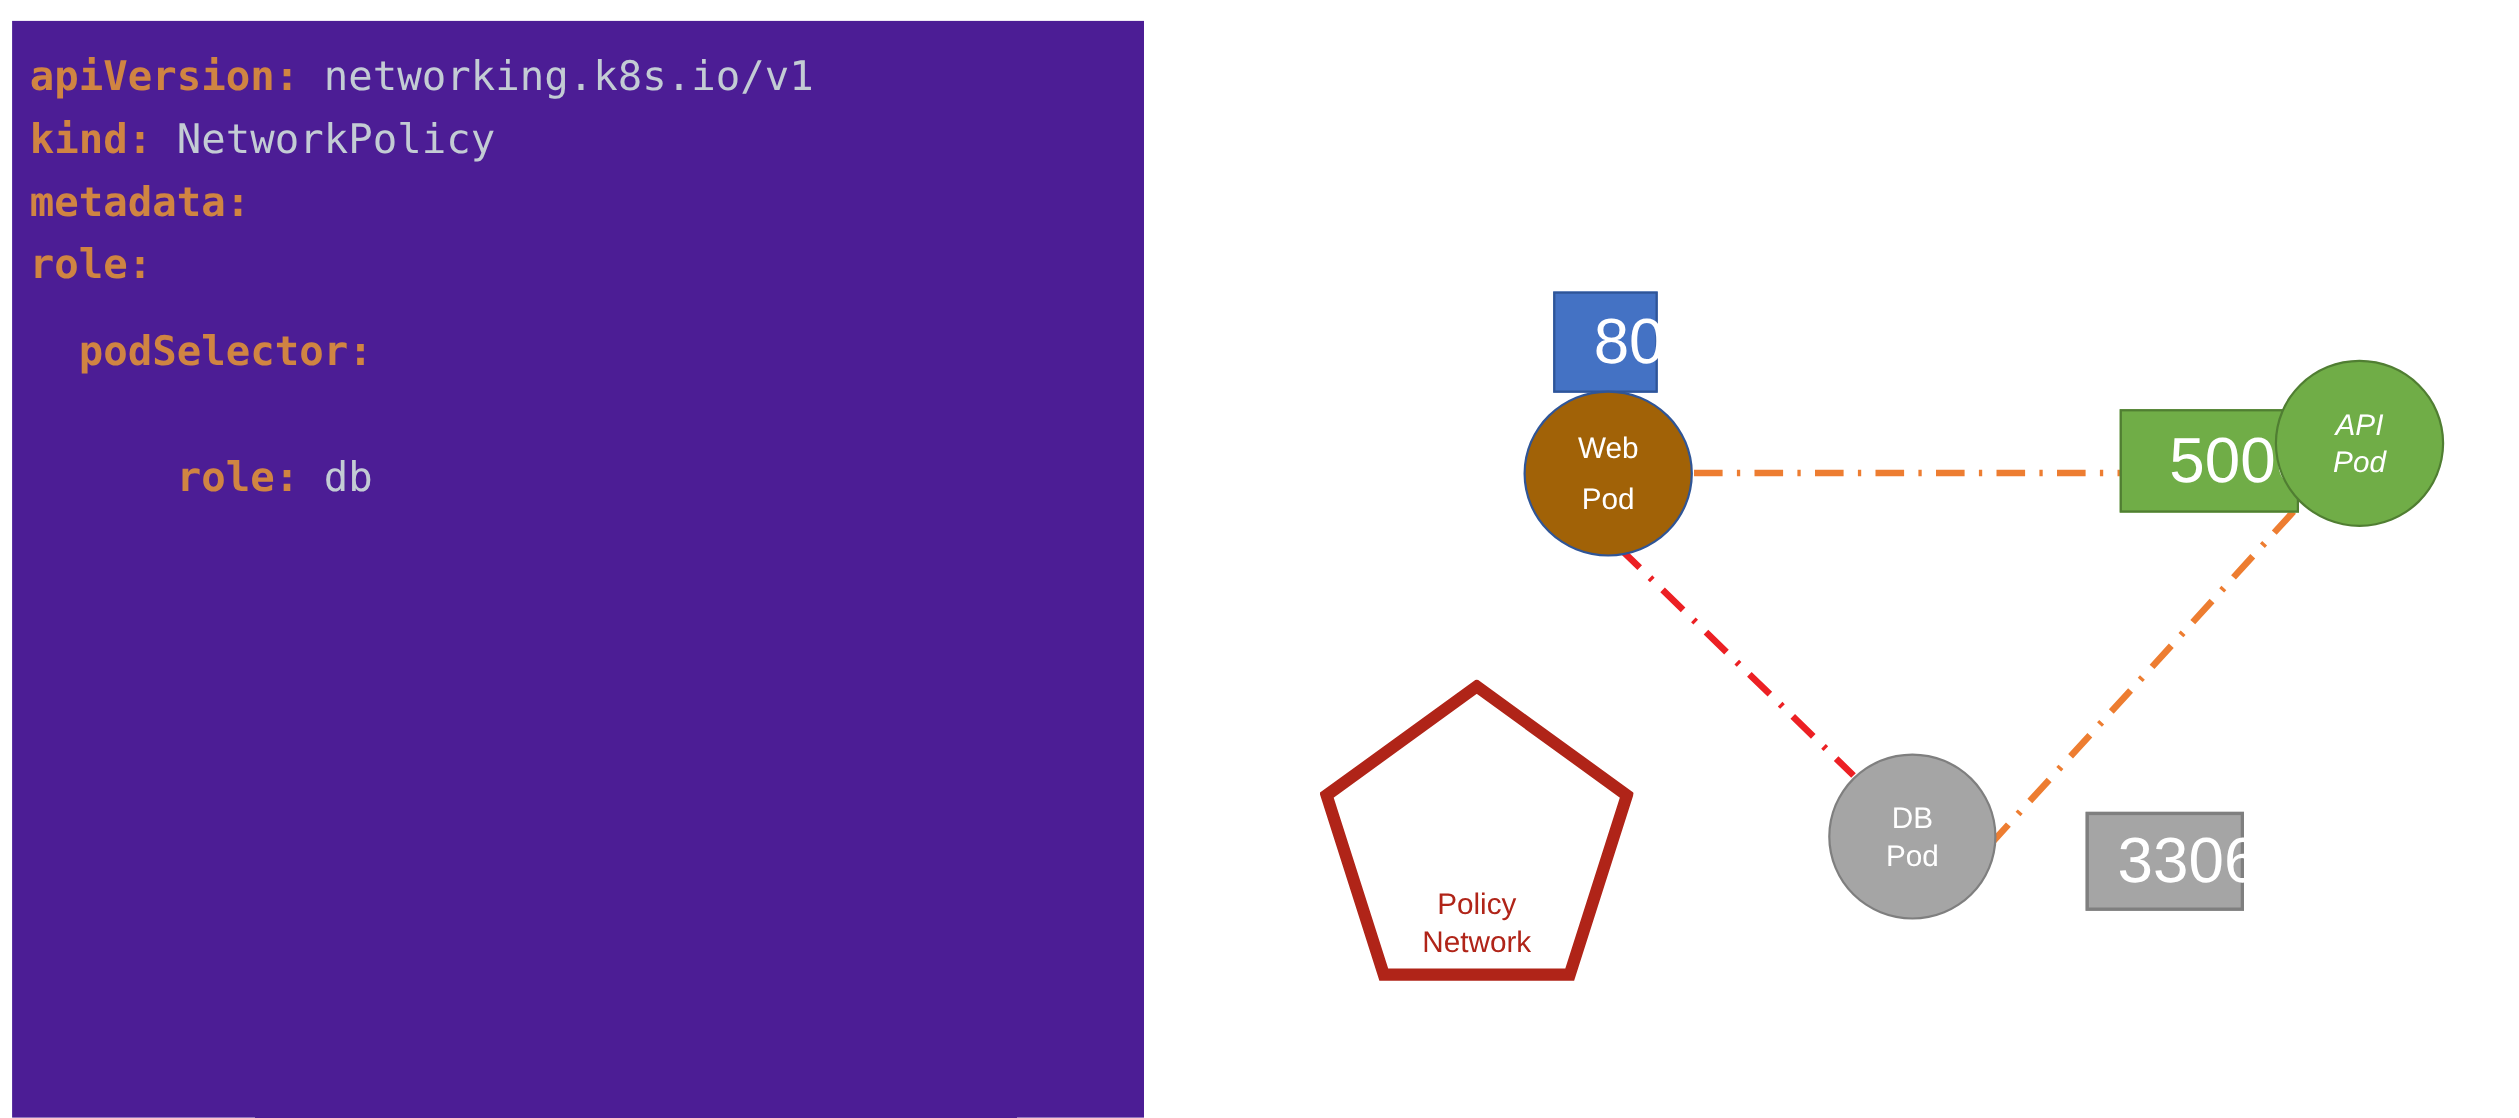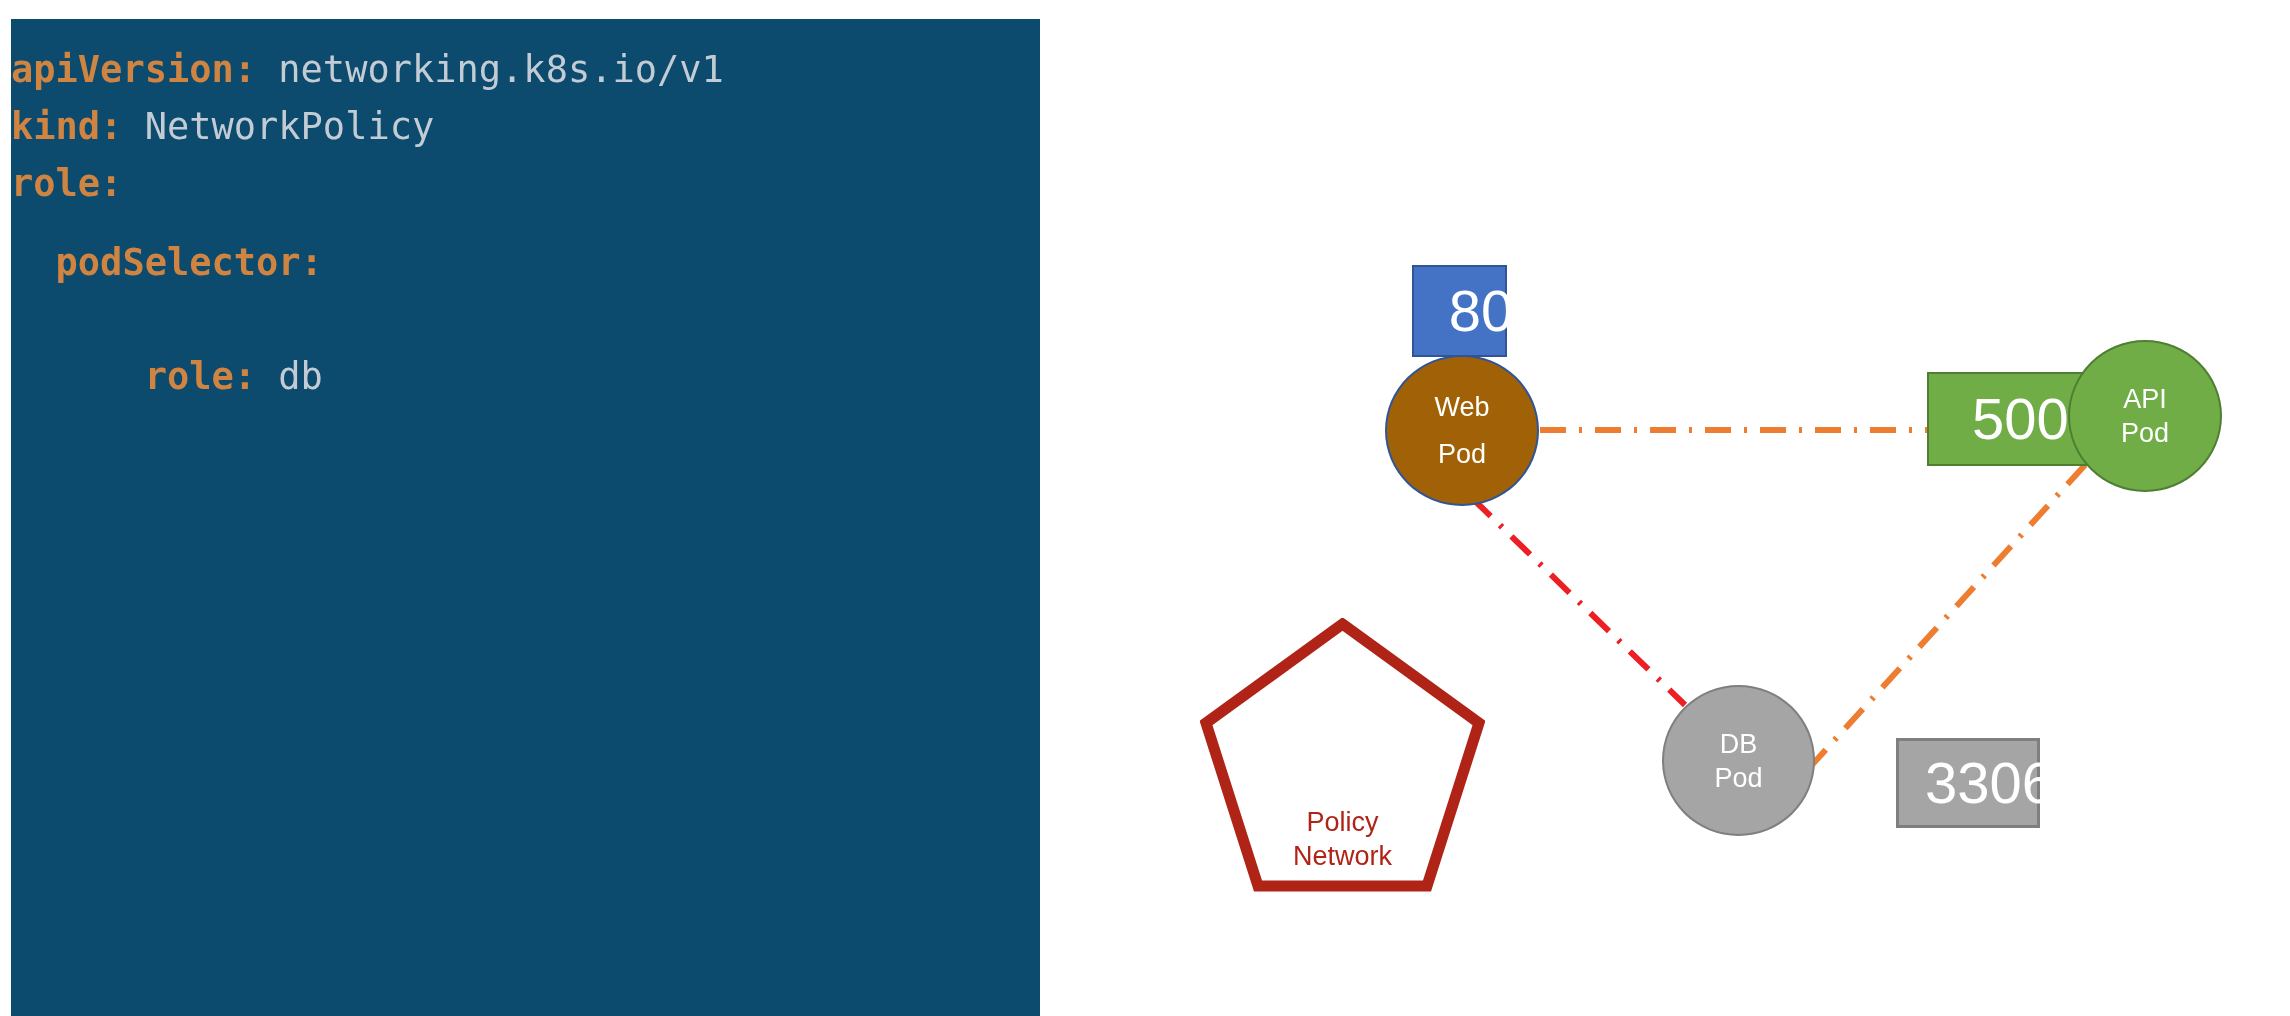--- a/index.html
+++ b/index.html
@@ -15,23 +15,23 @@
     font-family: "Liberation Sans", sans-serif;
   }
 
   
   #code-panel {
     position: absolute;
     left: 11px;
     top: 19px;
     width: 1029px;
     height: 997px;
-    background: #0c4a6e;
+    background: #4c1d95;
     box-sizing: border-box;
-    padding: 22px 0 0 0;
+    padding: 22px 0 0 16px;
     overflow: hidden;
   }
   .code-line {
     font-family: "DejaVu Sans Mono", "Liberation Mono", monospace;
     font-size: 37px;
     line-height: 57px;
     white-space: pre;
     color: #c5cdd4;
   }
   .code-line .k {
@@ -106,25 +106,26 @@
   
   #api-port {
     left: 887px; top: 372px;
     width: 163px; height: 94px;
     background: #70ad47;
     border: 2px solid #507e32;
     justify-content: flex-start;
     z-index: 2;
   }
   #api-pod {
-    left: 1028px; top: 340px;
+    left: 1028px; top: 327px;
     width: 154px; height: 152px;
     background: #70ad47;
     border: 2px solid #507e32;
     z-index: 3;
+    font-style: italic;
   }
 
   
   #db-pod {
     left: 622px; top: 685px;
     width: 153px; height: 151px;
     background: #a5a5a5;
     border: 2px solid #7f7f7f;
     z-index: 3;
   }
@@ -154,20 +155,21 @@
     line-height: 34px;
     z-index: 4;
   }
 </style>
 </head>
 <body>
 
 <div id="code-panel">
   <div class="code-line"><span class="k">apiVersion:</span><span class="v"> networking.k8s.io/v1</span></div>
   <div class="code-line"><span class="k">kind:</span><span class="v"> NetworkPolicy</span></div>
+  <div class="code-line"><span class="k">metadata:</span><span class="v"></span></div>
   <div class="code-line"><span class="k">role:</span><span class="v"></span></div>
   <div class="code-spacer"></div>
   <div class="code-line"><span>  </span><span class="k">podSelector:</span><span class="v"></span></div>
   <div class="code-line"><span>    </span><span class="v"></span></div>
   <div class="code-line"><span>      </span><span class="k">role:</span><span class="v"> db</span></div>
 </div>
 
 <div id="diagram">
 
   <svg id="edge-layer" viewBox="0 0 1250 1016">

